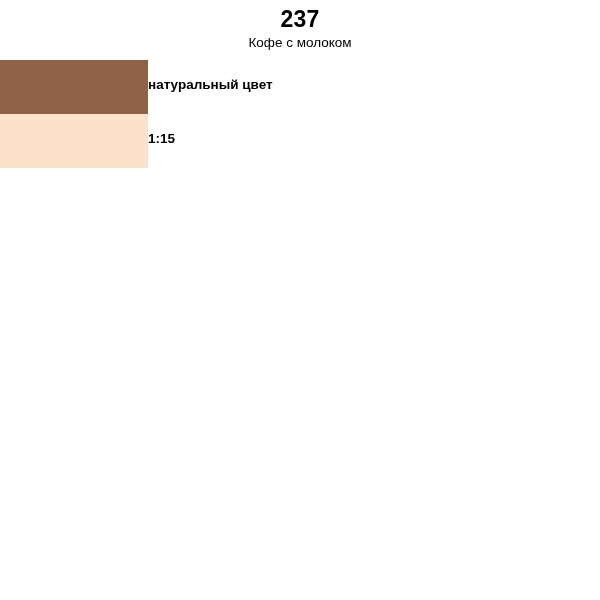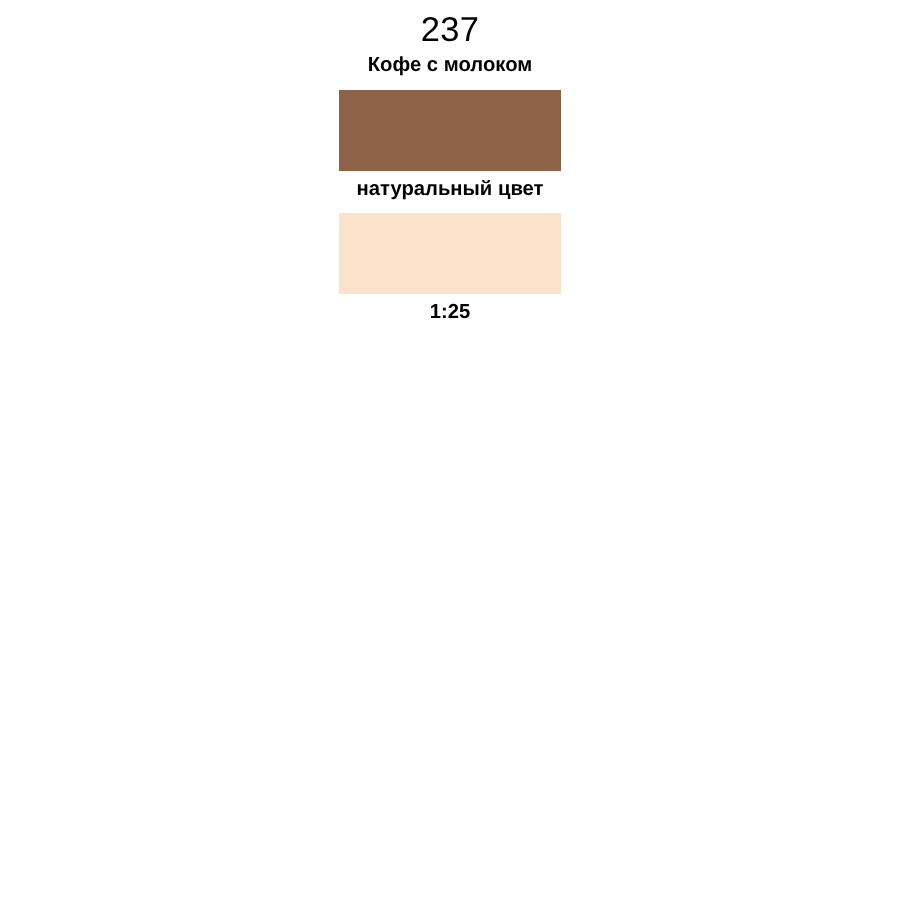--- a/index.html
+++ b/index.html
@@ -33,46 +33,45 @@
   }
 
   .title-block {
     width: 100%;
     text-align: center;
     padding-top: 6px;
   }
 
   .code {
     font-size: 23px;
-    font-weight: normal;
+    font-weight: bold;
     line-height: 26px;
     letter-spacing: 0.2px;
     color: #000000;
   }
 
   .color-name {
     font-size: 13.5px;
-    font-weight: bold;
+    font-weight: normal;
     line-height: 16px;
     margin-top: 3px;
     color: #000000;
   }
 
   .swatch-list {
     width: 100%;
     display: flex;
     flex-direction: column;
     align-items: center;
     margin-top: 9px;
   }
 
   .swatch-row {
     width: 100%;
     display: flex;
-    flex-direction: column;
     align-items: center;
   }
 
   .swatch {
     width: 148px;
     height: 54px;
     display: block;
   }
 
   .swatch-label {
@@ -103,18 +102,18 @@
         <div class="swatch" style="background: rgb(141, 98, 70);"></div>
         <div class="swatch-label">натуральный цвет</div>
       </div>
 
 
 
 
 
       <div class="swatch-row">
         <div class="swatch" style="background: rgb(253, 226, 203);"></div>
-        <div class="swatch-label">1:25</div>
+        <div class="swatch-label">1:15</div>
       </div>
 
     </div>
   </div>
 </div>
 
 </body></html>

